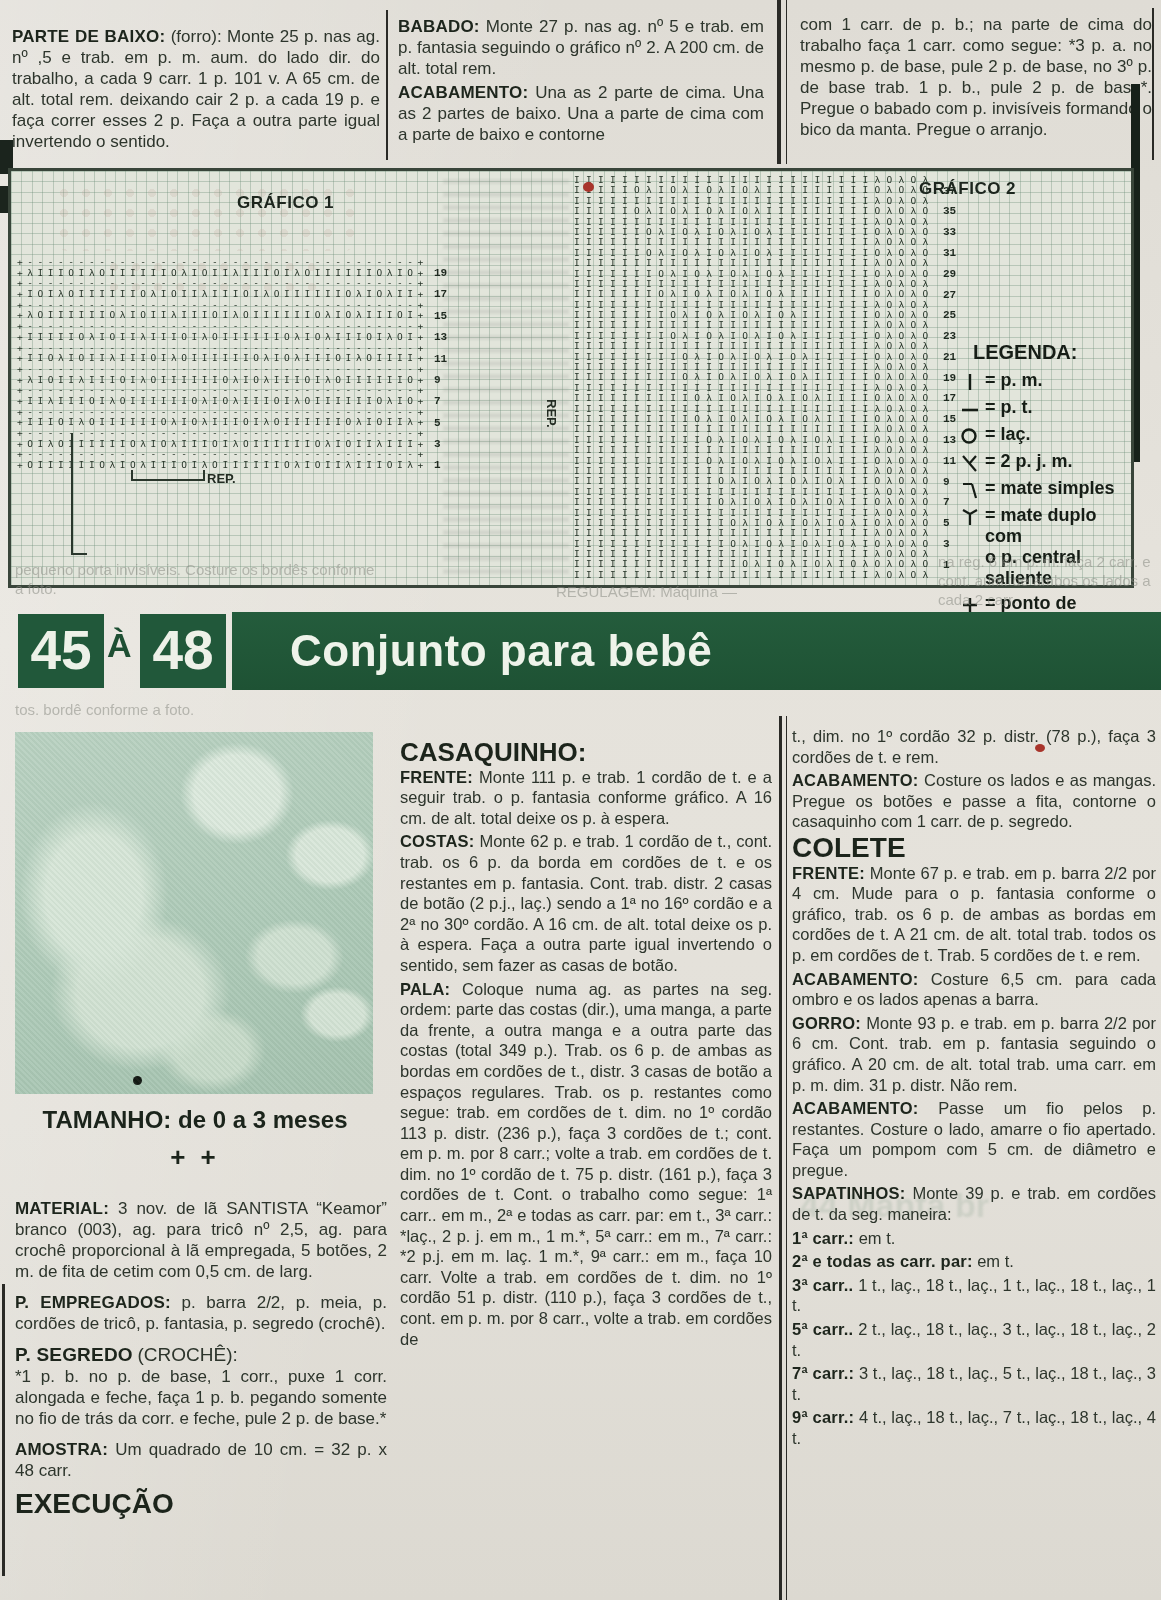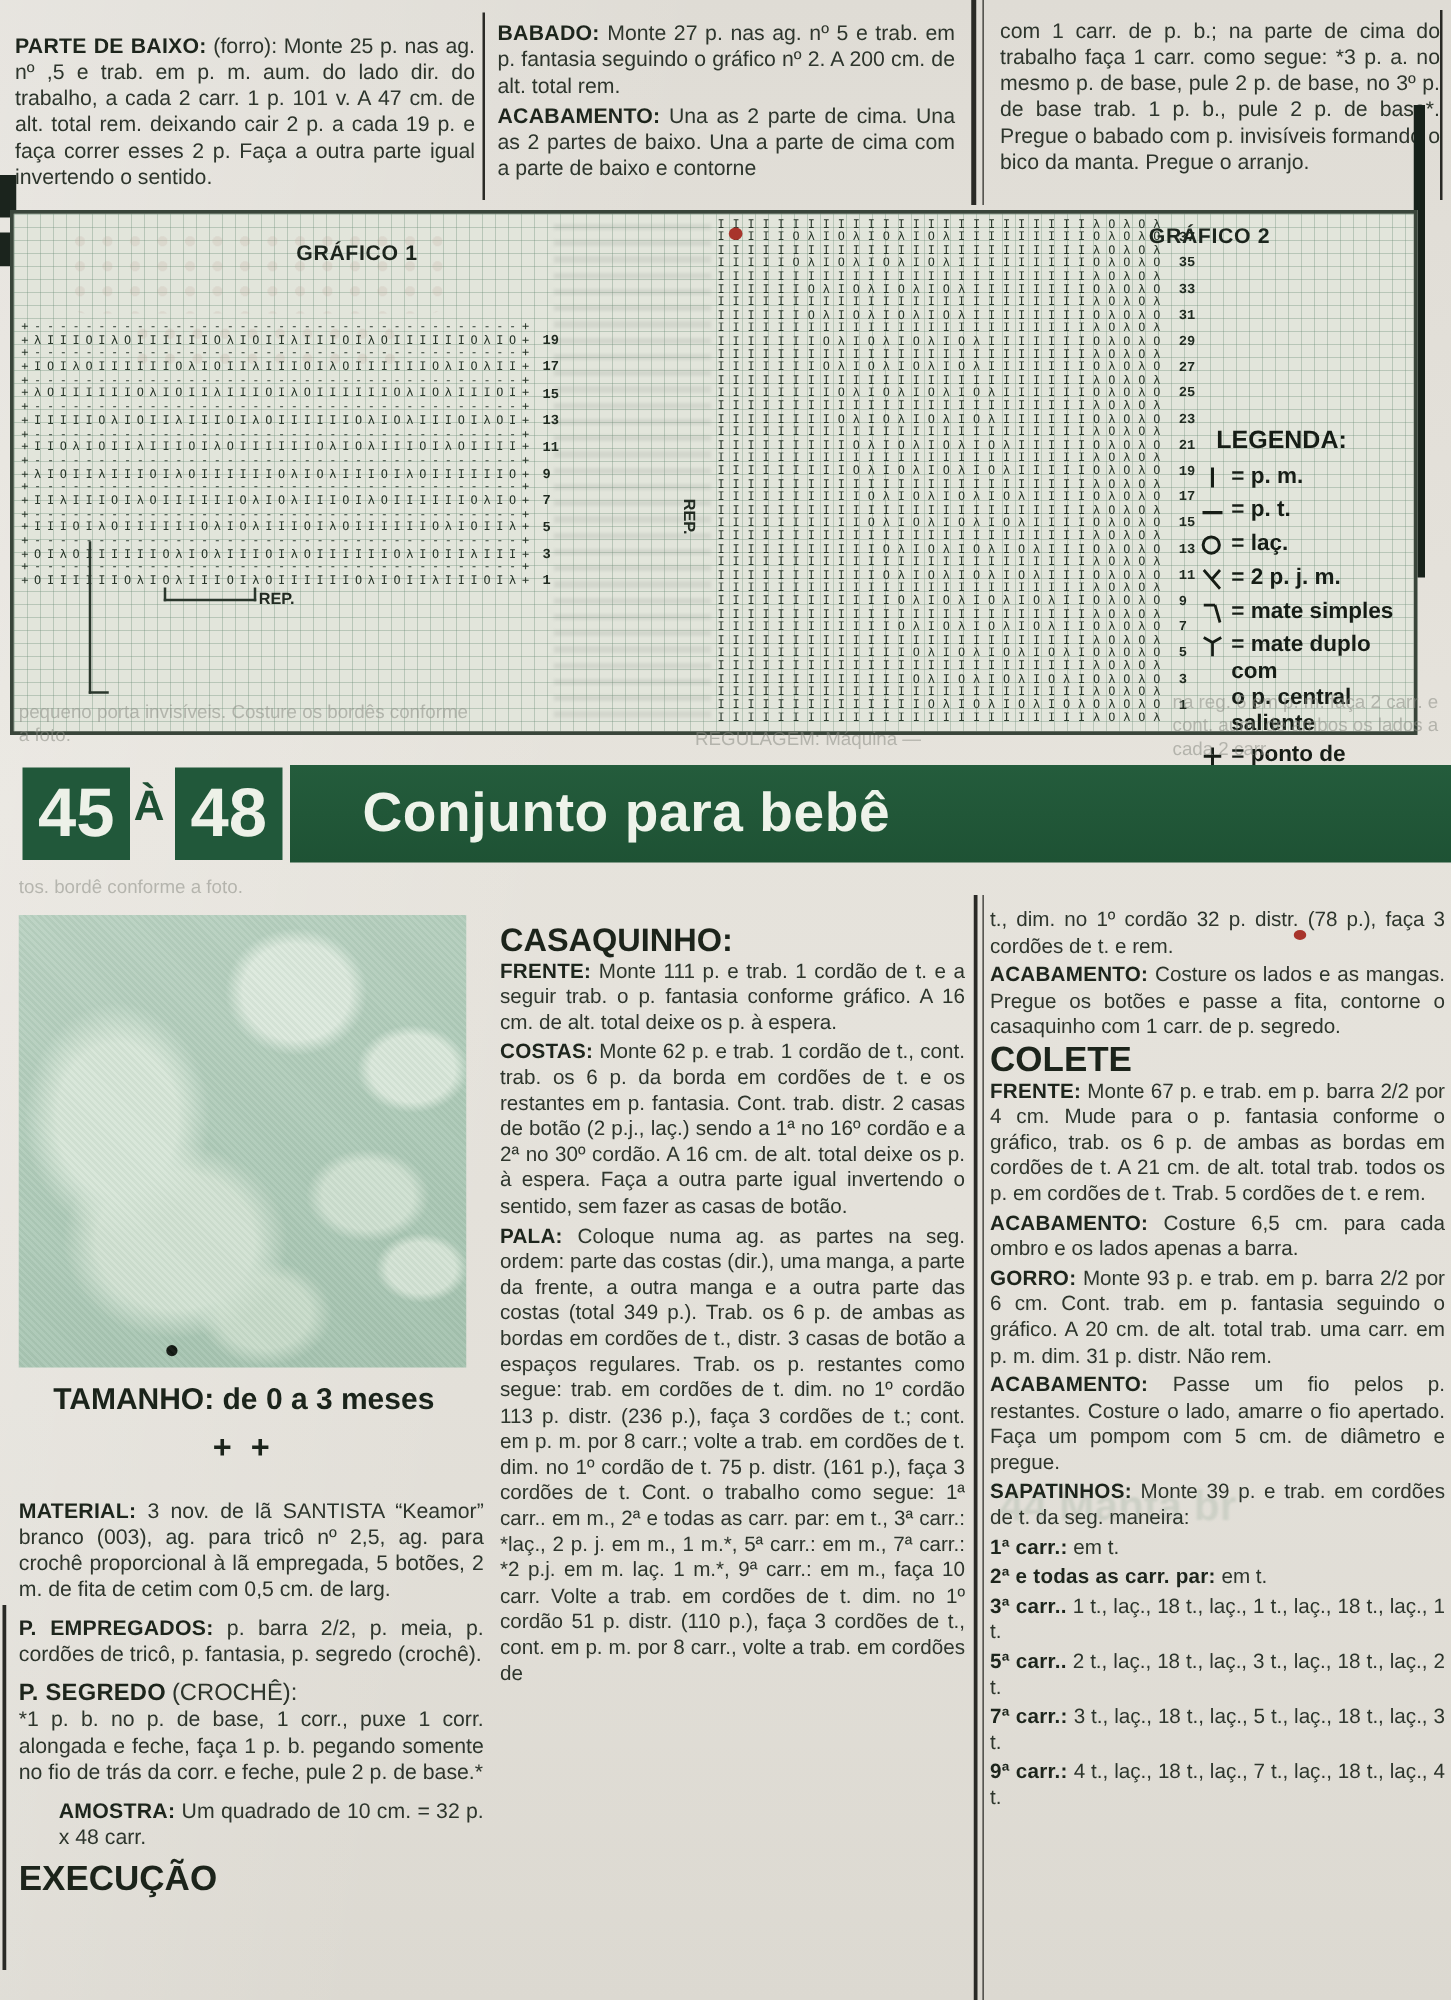--- a/index.html
+++ b/index.html
@@ -67,21 +67,21 @@
       background-size:22px 20px; opacity:.55; filter:blur(.5px);}
   .reddot{position:absolute; border-radius:50%; background:#a8342b;}
   .stub{position:absolute; left:0; background:#1b241d;}
 </style>
 </head>
 <body>
 
 <div id="page">
 
   <div class="col" style="left:12px; top:26px; width:368px;">
-    <p><b>PARTE DE BAIXO:</b> <span>(forro): Monte 25 p. nas ag. nº ,5 e trab. em p. m. aum. do lado dir. do trabalho, a cada 2 carr. 1 p. 101 v. A 47 cm. de alt. total rem. deixando cair 2 p. a cada 19 p. e faça correr esses 2 p. Faça a outra parte igual invertendo o sentido.</span></p>
+    <p><b>PARTE DE BAIXO:</b> <span>(forro): Monte 25 p. nas ag. nº ,5 e trab. em p. m. aum. do lado dir. do trabalho, a cada 9 carr. 1 p. 101 v. A 65 cm. de alt. total rem. deixando cair 2 p. a cada 19 p. e faça correr esses 2 p. Faça a outra parte igual invertendo o sentido.</span></p>
   </div>
   <div class="col" style="left:398px; top:16px; width:366px;">
     <p><b>BABADO:</b> <span>Monte 27 p. nas ag. nº 5 e trab. em p. fantasia seguindo o gráfico nº 2. A 200 cm. de alt. total rem.</span></p>
     <p><b>ACABAMENTO:</b> <span>Una as 2 parte de cima. Una as 2 partes de baixo. Una a parte de cima com a parte de baixo e contorne</span></p>
   </div>
   <div class="col" style="left:800px; top:14px; width:352px;">
     <p><span>com 1 carr. de p. b.; na parte de cima do trabalho faça 1 carr. como segue: *3 p. a. no mesmo p. de base, pule 2 p. de base, no 3º p. de base trab. 1 p. b., pule 2 p. de base*. Pregue o babado com p. invisíveis formando o bico da manta. Pregue o arranjo.</span></p>
   </div>
   <div class="vrule" style="left:386px; top:10px; width:2px; height:150px;"></div>
   <div class="vrule" style="left:777px; top:0; width:4px; height:164px;"></div>
@@ -199,21 +199,21 @@
   </div>
 
   <div class="caption" style="top:1106px; font-size:24px;">TAMANHO: de 0 a 3 meses</div>
   <div class="caption" style="top:1142px; font-size:26px; letter-spacing:4px;">+ +</div>
 
   <div class="col" style="left:15px; top:1198px; width:372px;">
     <p style="margin-bottom:10px;"><b>MATERIAL:</b> <span>3 nov. de lã SANTISTA “Keamor” branco (003), ag. para tricô nº 2,5, ag. para crochê proporcional à lã empregada, 5 botões, 2 m. de fita de cetim com 0,5 cm. de larg.</span></p>
     <p style="margin-bottom:10px;"><b>P. EMPREGADOS:</b> <span>p. barra 2/2, p. meia, p. cordões de tricô, p. fantasia, p. segredo (crochê).</span></p>
     <p style="margin-bottom:0;"><b style="font-size:19px;">P. SEGREDO</b> <span style="font-size:19px;">(CROCHÊ):</span></p>
     <p style="margin-bottom:10px;"><span>*1 p. b. no p. de base, 1 corr., puxe 1 corr. alongada e feche, faça 1 p. b. pegando somente no fio de trás da corr. e feche, pule 2 p. de base.*</span></p>
-    <p style="margin-bottom:12px;margin-left:32px;"><b>AMOSTRA:</b> <span>Um quadrado de 10 cm. = 32 p. x 48 carr.</span></p>
+    <p style="margin-bottom:12px;"><b>AMOSTRA:</b> <span>Um quadrado de 10 cm. = 32 p. x 48 carr.</span></p>
     <p class="bighead" style="font-size:28px;">EXECUÇÃO</p>
   </div>
 
   <div class="vrule" style="left:2px; top:1284px; width:3px; height:292px;"></div>
 
   <div class="col" style="left:400px; top:742px; width:372px; font-size:16.5px; line-height:20.6px;">
     <p class="bighead" style="font-size:26px; margin-bottom:4px;">CASAQUINHO:</p>
     <p><b>FRENTE:</b> <span>Monte 111 p. e trab. 1 cordão de t. e a seguir trab. o p. fantasia conforme gráfico. A 16 cm. de alt. total deixe os p. à espera.</span></p>
     <p><b>COSTAS:</b> <span>Monte 62 p. e trab. 1 cordão de t., cont. trab. os 6 p. da borda em cordões de t. e os restantes em p. fantasia. Cont. trab. distr. 2 casas de botão (2 p.j., laç.) sendo a 1ª no 16º cordão e a 2ª no 30º cordão. A 16 cm. de alt. total deixe os p. à espera. Faça a outra parte igual invertendo o sentido, sem fazer as casas de botão.</span></p>
     <p><b>PALA:</b> <span>Coloque numa ag. as partes na seg. ordem: parte das costas (dir.), uma manga, a parte da frente, a outra manga e a outra parte das costas (total 349 p.). Trab. os 6 p. de ambas as bordas em cordões de t., distr. 3 casas de botão a espaços regulares. Trab. os p. restantes como segue: trab. em cordões de t. dim. no 1º cordão 113 p. distr. (236 p.), faça 3 cordões de t.; cont. em p. m. por 8 carr.; volte a trab. em cordões de t. dim. no 1º cordão de t. 75 p. distr. (161 p.), faça 3 cordões de t. Cont. o trabalho como segue: 1ª carr.. em m., 2ª e todas as carr. par: em t., 3ª carr.: *laç., 2 p. j. em m., 1 m.*, 5ª carr.: em m., 7ª carr.: *2 p.j. em m. laç. 1 m.*, 9ª carr.: em m., faça 10 carr. Volte a trab. em cordões de t. dim. no 1º cordão 51 p. distr. (110 p.), faça 3 cordões de t., cont. em p. m. por 8 carr., volte a trab. em cordões de</span></p>

